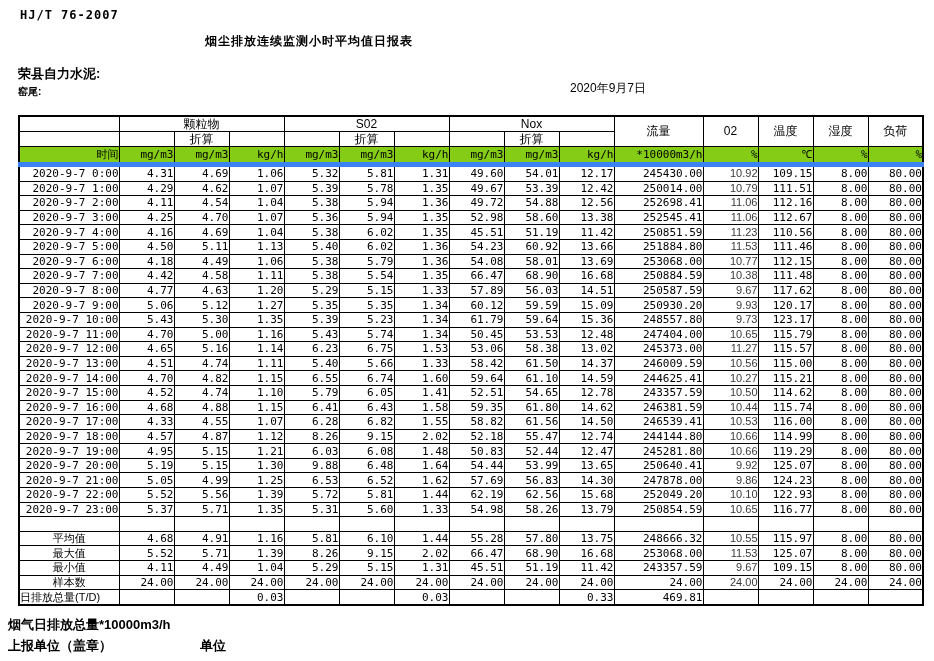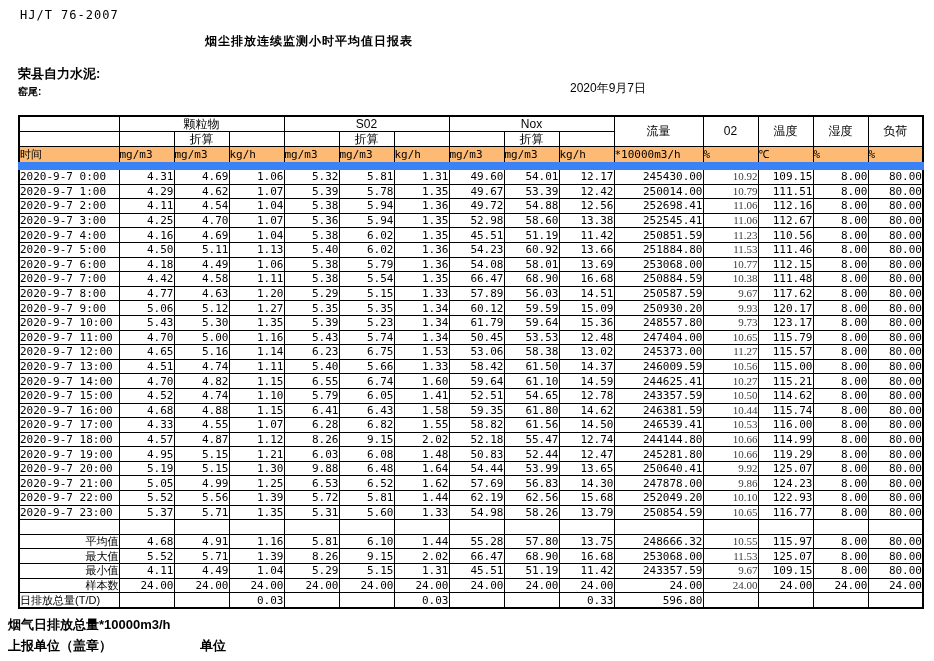--- a/index.html
+++ b/index.html
@@ -1,41 +1,41 @@
 <!DOCTYPE html>
 <html><head>
 <meta charset="utf-8">
 <style>
   html,body{margin:0;padding:0;}
   body{
     width:934px;height:661px;background:#ffffff;position:relative;
     font-family:"Liberation Sans",sans-serif;color:#000;
   }
-  .std-code{position:absolute;left:20px;top:8px;font-family:"DejaVu Sans Mono",monospace;font-weight:normal;font-size:12px;letter-spacing:1px;}
+  .std-code{position:absolute;left:20px;top:8px;font-family:"DejaVu Sans Mono",monospace;font-weight:bold;font-size:12px;letter-spacing:1px;}
   .title{position:absolute;left:205px;top:33px;font-size:12px;font-weight:bold;letter-spacing:1px;}
   .company{position:absolute;left:18px;top:65px;font-size:13px;font-weight:bold;}
   .location{position:absolute;left:18px;top:85px;font-size:10px;font-weight:bold;}
   .date{position:absolute;left:570px;top:80px;font-size:12px;}
   table.report{
     position:absolute;left:18px;top:115px;border-collapse:collapse;table-layout:fixed;
     border:2px solid #000;
   }
   table.report td{
     border:1px solid #000;height:13.6px;line-height:13px;font-size:11px;padding:0;
     overflow:hidden;white-space:nowrap;
   }
   tr.h1 td, tr.h2 td{height:14px;text-align:center;font-size:12px;}
   tr.h3 td{
-    height:15px;background:#fdba74;text-align:left;
-    font-family:"DejaVu Sans Mono",monospace;font-size:11px;border-bottom:8px solid #3b82f6;
+    height:15px;background:#84cc16;text-align:right;
+    font-family:"DejaVu Sans Mono",monospace;font-size:11px;border-bottom:5px solid #3b82f6;
   }
-  td.c-time{text-align:left;padding-right:6px;font-family:"DejaVu Sans Mono",monospace;white-space:pre;}
+  td.c-time{text-align:right;padding-right:6px;font-family:"DejaVu Sans Mono",monospace;white-space:pre;}
   td.c-num{text-align:right;padding-right:7px;font-family:"DejaVu Sans Mono",monospace;}
-  td.c-o2{font-family:Liberation Serif, serif;color:#3a3a3a;}
-  td.c-sumlabel{text-align:right;padding-right:4px;font-size:12px;}
+  td.c-o2{font-family:Liberation Sans, sans-serif;color:#3a3a3a;}
+  td.c-sumlabel{text-align:center;padding-right:4px;font-size:12px;}
   td.c-totlabel{text-align:left;padding-left:1px;font-size:12px;margin-top:7px;}
   .flue-note{position:absolute;left:8px;top:616px;font-size:13px;font-weight:bold;}
   .report-unit{position:absolute;left:8px;top:637px;font-size:13px;font-weight:bold;}
   .unit-label{position:absolute;left:200px;top:637px;font-size:13px;font-weight:bold;}
 </style>
 </head>
 <body>
 
 <div class="std-code">HJ/T  76-2007</div>
 <div class="title">烟尘排放连续监测小时平均值日报表</div>
@@ -601,21 +601,21 @@
         <td class="c-totlabel">日排放总量(T/D)</td>
         <td class="c-num"></td>
         <td class="c-num"></td>
         <td class="c-num">0.03</td>
         <td class="c-num"></td>
         <td class="c-num"></td>
         <td class="c-num">0.03</td>
         <td class="c-num"></td>
         <td class="c-num"></td>
         <td class="c-num">0.33</td>
-        <td class="c-num">596.80</td>
+        <td class="c-num">469.81</td>
         <td class="c-num c-o2"></td>
         <td class="c-num"></td>
         <td class="c-num"></td>
         <td class="c-num"></td>
       </tr>
     </tbody>
 </table>
 
 <div class="flue-note">烟气日排放总量*10000m3/h</div>
 <div class="report-unit">上报单位（盖章）</div>

